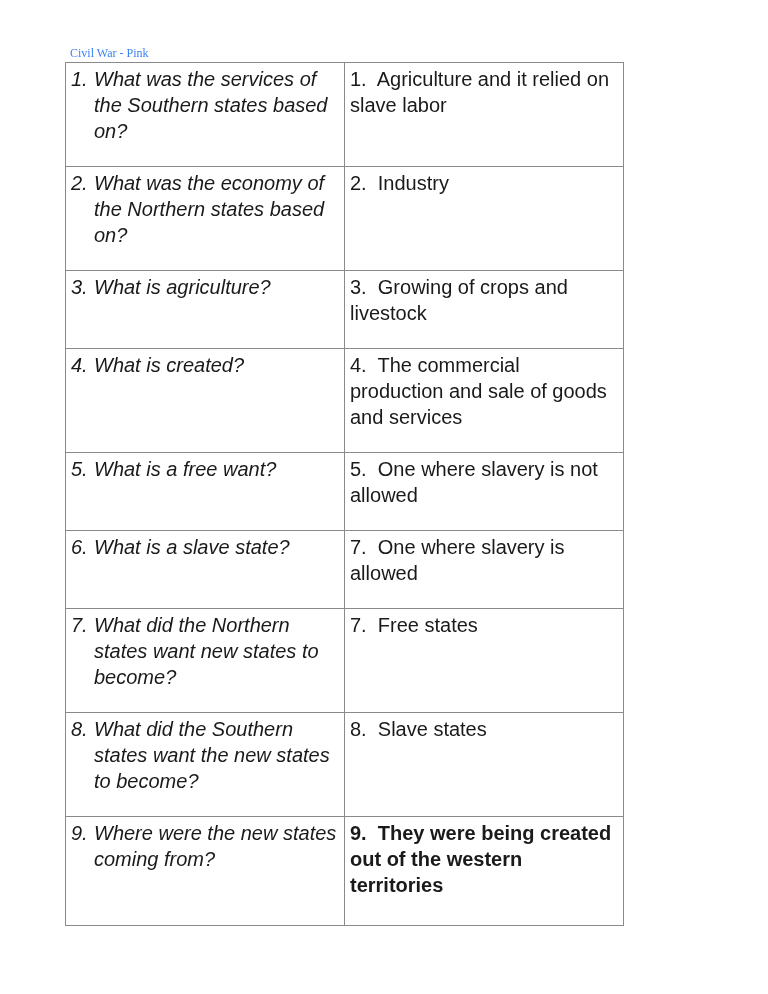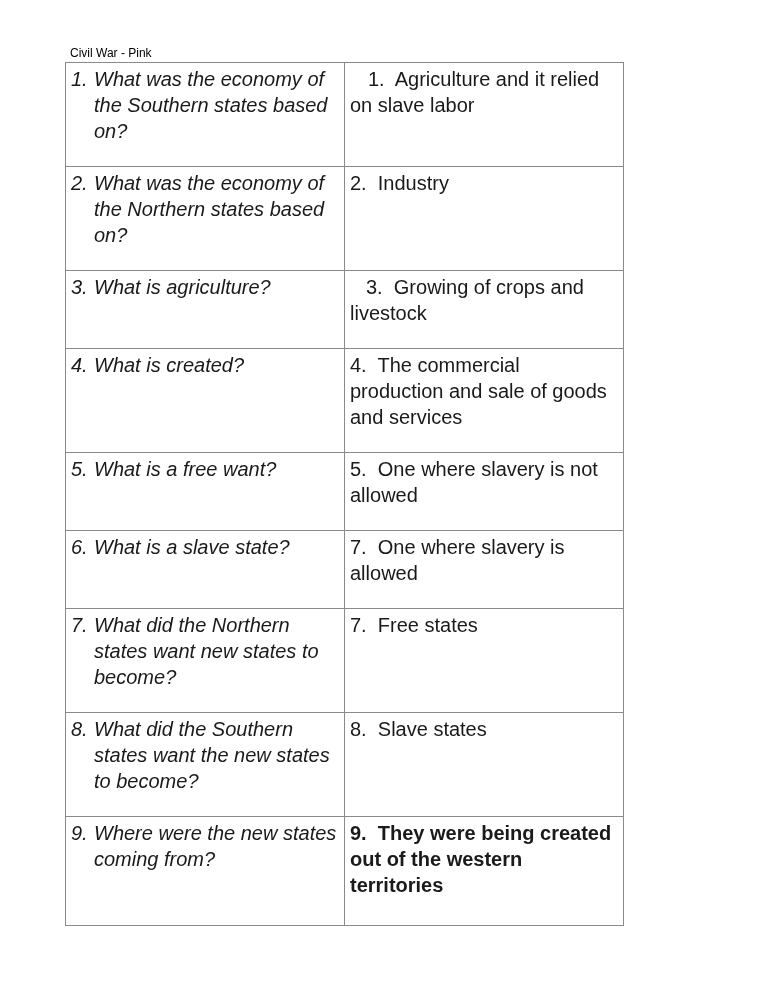--- a/index.html
+++ b/index.html
@@ -14,21 +14,22 @@
       font-family: "Liberation Sans", sans-serif;
       color: #1a1a1a;
       overflow: hidden;
     }
     .doc-header {
       position: absolute;
       left: 70px;
       top: 46px;
       font-size: 12px;
       line-height: 14px;
-      color: #000000;
+      color: #3b82f6;
+      font-family: Liberation Serif, serif;
     }
     table.qa-table {
       position: absolute;
       left: 65px;
       top: 62px;
       width: 557px;
       border-collapse: collapse;
       table-layout: fixed;
     }
     table.qa-table td {
@@ -60,42 +61,42 @@
 <body>
 
 <div class="doc-header">Civil War - Pink</div>
 
 <table class="qa-table">
   <tbody id="qa-body">
       <tr style="height: 104px;">
         <td class="q-cell">
           <div class="q-wrap">
             <span class="q-num">1.</span>
-            <span class="q-text">What was the economy of the Southern states based on?</span>
+            <span class="q-text">What was the services of the Southern states based on?</span>
           </div>
         </td>
-        <td class="a-cell"><span style="white-space: pre-wrap; margin-left: 18px;">1.  Agriculture and it relied on slave labor</span></td>
+        <td class="a-cell"><span style="white-space: pre-wrap;">1.  Agriculture and it relied on slave labor</span></td>
       </tr>
       <tr style="height: 104px;">
         <td class="q-cell">
           <div class="q-wrap">
             <span class="q-num">2.</span>
             <span class="q-text">What was the economy of the Northern states based on?</span>
           </div>
         </td>
         <td class="a-cell"><span style="white-space: pre-wrap; margin-top: 34px;">2.  Industry</span></td>
       </tr>
       <tr style="height: 78px;">
         <td class="q-cell">
           <div class="q-wrap">
             <span class="q-num">3.</span>
             <span class="q-text">What is agriculture?</span>
           </div>
         </td>
-        <td class="a-cell"><span style="white-space: pre-wrap; margin-left: 16px;">3.  Growing of crops and livestock</span></td>
+        <td class="a-cell"><span style="white-space: pre-wrap;">3.  Growing of crops and livestock</span></td>
       </tr>
       <tr style="height: 104px;">
         <td class="q-cell">
           <div class="q-wrap">
             <span class="q-num">4.</span>
             <span class="q-text">What is created?</span>
           </div>
         </td>
         <td class="a-cell"><span style="white-space: pre-wrap;">4.  The commercial production and sale of goods and services</span></td>
       </tr>

